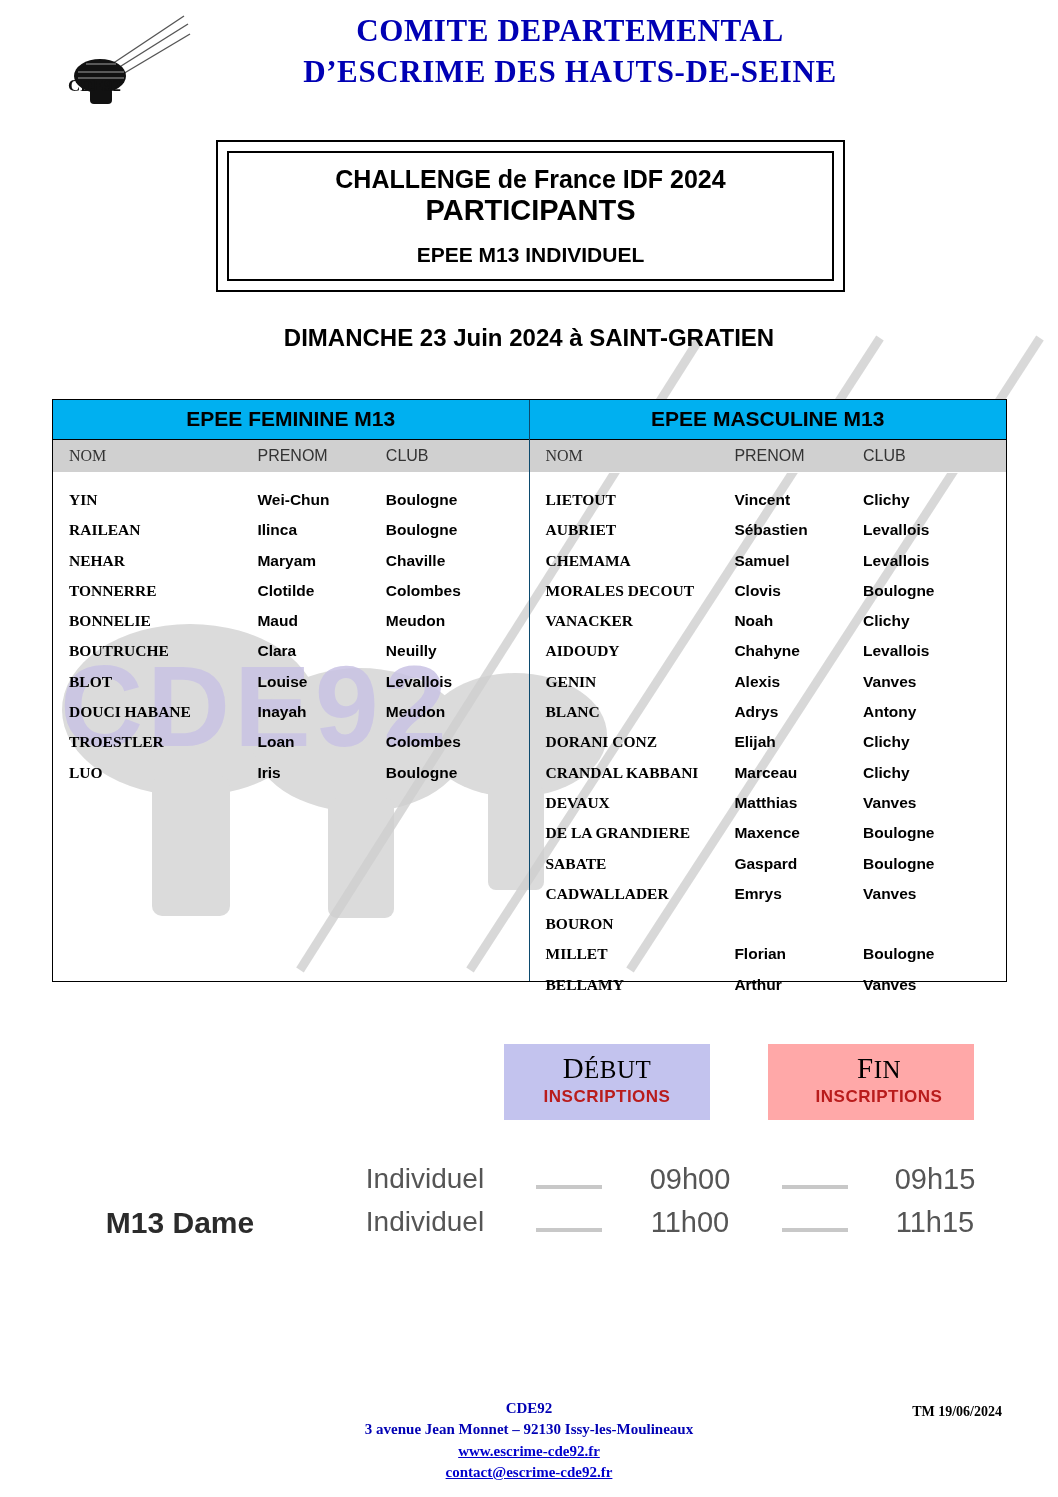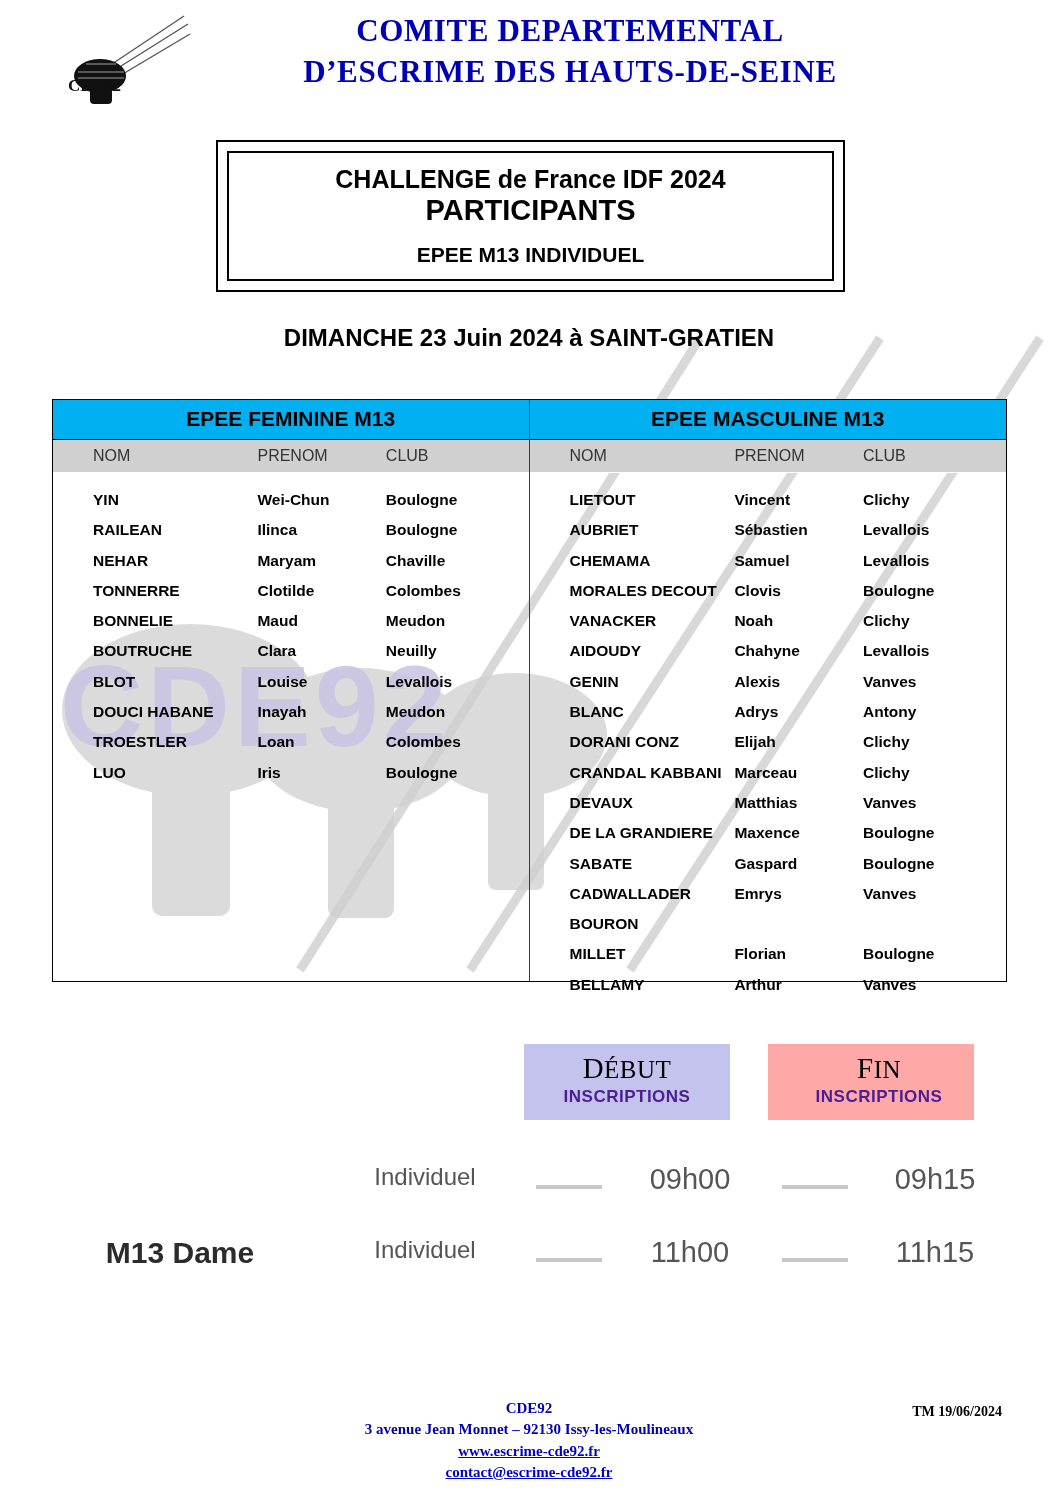--- a/index.html
+++ b/index.html
@@ -142,21 +142,21 @@
     border-bottom: 1px solid #000;
   }
   .tbl-head {
     display: flex;
     background: #d0d0d0;
     font-size: 16px;
     color: #333;
     padding: 7px 0 7px 0;
     border-bottom: 1px solid #fff;
   }
-  .c-nom    { width: 43%; padding-left: 40px; box-sizing: border-box; }
+  .c-nom    { width: 43%; padding-left: 16px; box-sizing: border-box; font-family: Liberation Serif, serif; }
   .c-prenom { width: 27%; }
   .c-club   { width: 30%; }
   .tbl-body { padding-top: 12px; }
   .row {
     display: flex;
     font-size: 15.5px;
     font-weight: bold;
     color: #000;
     line-height: 30.3px;
   }
@@ -175,58 +175,58 @@
     font-size: 25px;
     letter-spacing: .5px;
     color: #000;
   }
   .legend .big .cap { font-size: 29px; }
   .legend .small {
     font-family: "Liberation Sans", sans-serif;
     font-weight: bold;
     font-size: 17px;
     letter-spacing: .5px;
-    color: #4c1d95;
+    color: #b91c1c;
     margin-top: 2px;
   }
   #legend-debut {
-    left: 524px; width: 206px; height: 76px;
+    left: 504px; width: 206px; height: 76px;
     background: #c3c3ee;
   }
   #legend-fin {
     left: 768px; width: 206px; height: 76px;
     background: #ffa8a8;
     padding-left: 16px;
   }
 
   
   .sched-row {
     position: absolute;
     left: 40px;
     width: 980px;
     height: 60px;
     z-index: 3;
     font-family: "Liberation Sans", sans-serif;
     color: #3a3a3a;
   }
   #sched-row-0 { top: 1163px; }
-  #sched-row-1 { top: 1236px; }
+  #sched-row-1 { top: 1206px; }
   .sched-cat {
     position: absolute;
     left: 0; width: 280px;
     text-align: center;
     font-size: 30px;
     font-weight: bold;
     color: #2b2b2b;
   }
   .sched-type {
     position: absolute;
     left: 270px; width: 230px;
     text-align: center;
-    font-size: 24px;
+    font-size: 28px;
     color: #555;
   }
   .sched-dash1 {
     position: absolute;
     left: 496px; top: 22px; width: 66px; height: 4px;
     background: #c8c8c8;
   }
   .sched-t1 {
     position: absolute;
     left: 540px; width: 220px;

